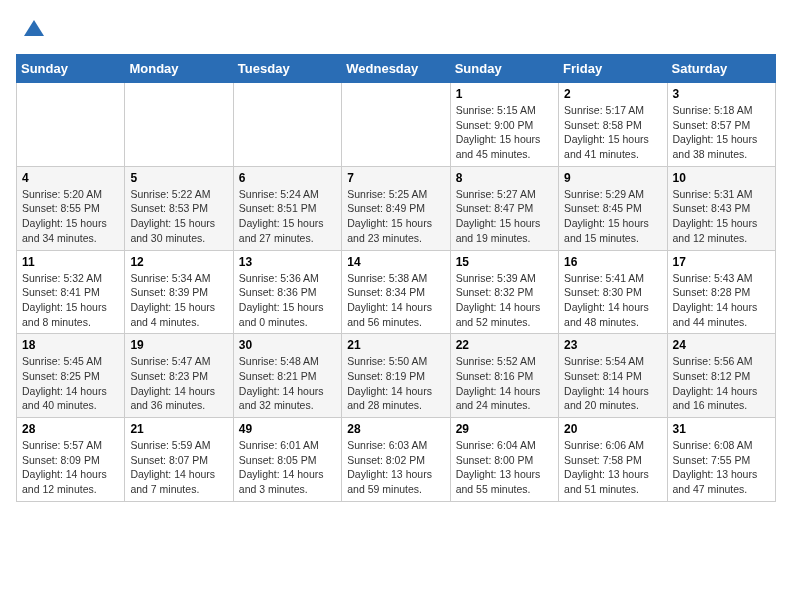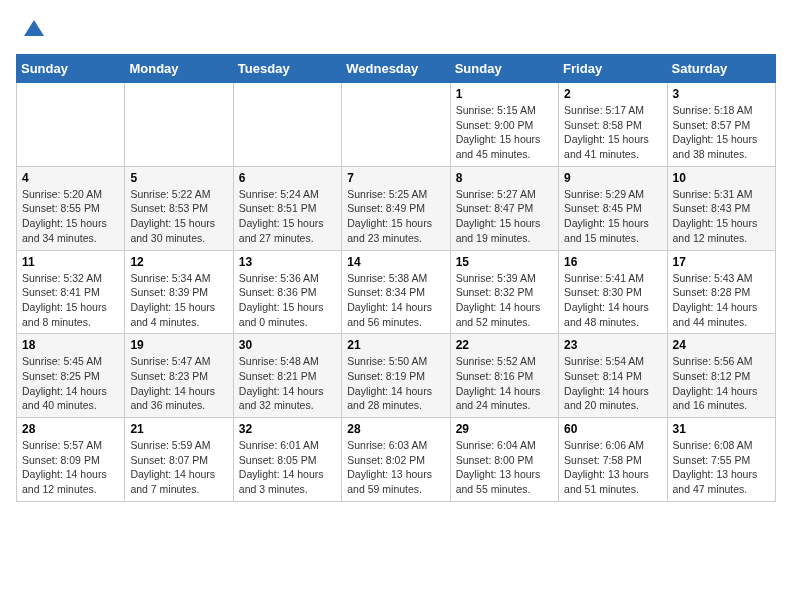--- a/index.html
+++ b/index.html
@@ -233,33 +233,33 @@
       <tr>
         <td>
           <span class="day-num">28</span>
           <div class="day-content">Sunrise: 5:57 AM<br>Sunset: 8:09 PM<br>Daylight: 14 hours<br>and 12 minutes.</div>
         </td>
         <td>
           <span class="day-num">21</span>
           <div class="day-content">Sunrise: 5:59 AM<br>Sunset: 8:07 PM<br>Daylight: 14 hours<br>and 7 minutes.</div>
         </td>
         <td>
-          <span class="day-num">32</span>
+          <span class="day-num">49</span>
           <div class="day-content">Sunrise: 6:01 AM<br>Sunset: 8:05 PM<br>Daylight: 14 hours<br>and 3 minutes.</div>
         </td>
         <td>
           <span class="day-num">28</span>
           <div class="day-content">Sunrise: 6:03 AM<br>Sunset: 8:02 PM<br>Daylight: 13 hours<br>and 59 minutes.</div>
         </td>
         <td>
           <span class="day-num">29</span>
           <div class="day-content">Sunrise: 6:04 AM<br>Sunset: 8:00 PM<br>Daylight: 13 hours<br>and 55 minutes.</div>
         </td>
         <td>
-          <span class="day-num">60</span>
+          <span class="day-num">20</span>
           <div class="day-content">Sunrise: 6:06 AM<br>Sunset: 7:58 PM<br>Daylight: 13 hours<br>and 51 minutes.</div>
         </td>
         <td>
           <span class="day-num">31</span>
           <div class="day-content">Sunrise: 6:08 AM<br>Sunset: 7:55 PM<br>Daylight: 13 hours<br>and 47 minutes.</div>
         </td>
       </tr>
     </tbody>
 </table>
 

